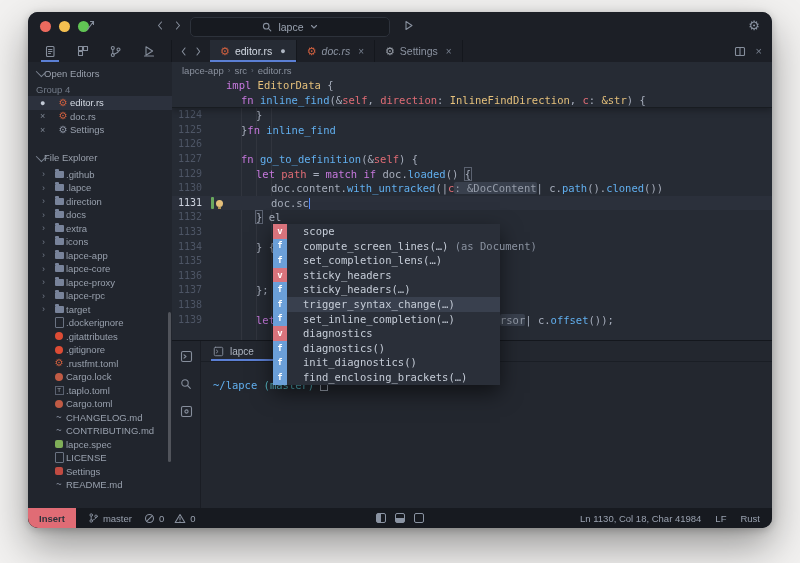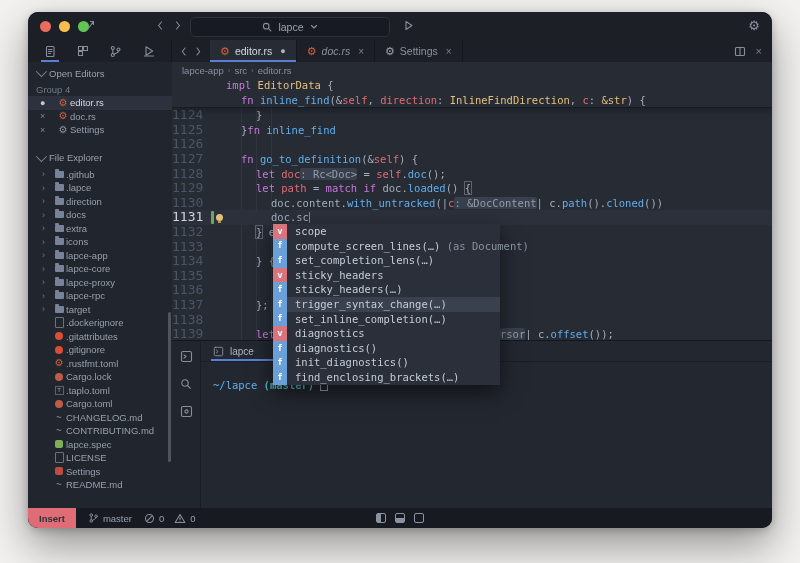--- a/index.html
+++ b/index.html
@@ -34,21 +34,21 @@
   .tab .close{color:#788190;font-size:10px;margin-left:3px}
   .tab .dirty{color:#aeb6c2;font-size:9px;margin-left:3px}
   .tab.preview .tab-label{font-style:italic}
   .tabrow-right{margin-left:auto;display:flex;align-items:center;gap:10px;padding-right:10px;color:#788190}
   .gearglyph{font-size:11px;color:#9aa0aa;line-height:1}
   .rustglyph{font-size:11px;color:#d0603f;line-height:1}
 
   
   .body{position:absolute;top:50px;left:0;right:0;bottom:20px}
   .sidebar{position:absolute;left:0;top:0;bottom:0;width:144px;background:var(--c-sidebar_bg);border-right:1px solid #14171d;font-size:9.5px;color:#98a0ad;overflow:hidden}
-  .sec-head{height:14px;display:flex;align-items:center;gap:5px;padding:4px 0 0 8px;color:#9aa1ad}
+  .sec-head{height:14px;display:flex;align-items:center;padding:4px 0 0 8px;color:#9aa1ad}
   .chev-down{width:7px;height:7px;border-right:1.2px solid #7c8492;border-bottom:1.2px solid #7c8492;transform:rotate(45deg) translateY(-2px)}
   .group{padding:4px 0 1px 8px;color:#737b89}
   .oe-item{height:13.5px;display:flex;align-items:center;position:relative;padding-left:12px}
   .oe-item.active{background:#2c313d;color:#d6dce6}
   .oe-glyph{width:16px;color:#7d8592;font-size:9px}
   .oe-item.active .oe-glyph{color:#c3cad6}
   .fe-list{margin-top:3px}
   .fe-item{height:13.5px;display:flex;align-items:center;padding-left:14px}
   .fe-chev{width:10px;color:#737b89;font-size:9px}
   .fe-noch{width:10px}
@@ -68,54 +68,54 @@
 
   
   .main{position:absolute;left:144px;top:0;right:0;bottom:0;background:var(--c-editor_bg)}
   .breadcrumb{height:16px;display:flex;align-items:center;gap:4px;padding-left:10px;font-size:9.5px;color:#8a919e;border-bottom:1px solid rgba(0,0,0,.25)}
   .bc-sep{color:#646c79;font-size:8px}
   .editor{position:absolute;left:0;top:16px;right:0;height:262px;overflow:hidden}
   .guide{position:absolute;top:29px;bottom:0;width:1px;background:rgba(255,255,255,.05)}
   .sticky{position:relative;z-index:5;background:var(--c-editor_bg);border-bottom:1px solid rgba(0,0,0,.35);box-shadow:0 3px 6px rgba(0,0,0,.25)}
   .cl{display:flex;align-items:center;height:14.6px;font:10.5px/14.6px "DejaVu Sans Mono",monospace;white-space:pre;position:relative}
   .cl.current{background:#2b303b}
-  .gut{width:36px;flex:none;text-align:left;color:var(--c-linenum);font-size:13px}
+  .gut{width:36px;flex:none;text-align:center;color:var(--c-linenum);font-size:10px}
   .cl.current .gut{color:var(--c-linenum_active)}
   .mark{width:16px;flex:none;height:100%;position:relative;display:flex;align-items:center}
   .chgbar{position:absolute;left:3px;top:1px;bottom:1px;width:2.5px;background:#69a85e;border-radius:1px}
   .bulb{position:absolute;left:8px;width:7px;height:7px;border-radius:50%;background:#e5c07b}
   .bulb::after{content:"";position:absolute;left:2px;bottom:-2px;width:3px;height:2px;background:#b29552}
   .code{flex:none;padding-left:2px}
   .tk-kw{color:var(--c-keyword)} .tk-fn{color:var(--c-function)} .tk-ty{color:var(--c-type)}
   .tk-var{color:var(--c-variable)} .tk-pl{color:var(--c-foreground)}
   .tk-hint{background:var(--c-hint_bg);color:var(--c-hint_fg);border-radius:2px}
   .tk-boxed{color:var(--c-foreground);outline:1px solid #5b6270}
   .tk-gap{display:inline-block;width:225px}
   .tk-caret{display:inline-block;width:1.5px;height:11px;background:var(--c-caret);vertical-align:-2px}
 
   
   .completion{position:absolute;left:101px;top:162px;width:227px;z-index:30;background:var(--c-popup_bg);
     box-shadow:0 8px 20px rgba(0,0,0,.55);font:10.5px/14.6px "DejaVu Sans Mono",monospace}
   .citem{display:flex;align-items:center;height:14.6px}
   .citem.selected{background:var(--c-selection_bg)}
   .cicon{width:14px;height:100%;flex:none;display:flex;align-items:center;justify-content:center;color:#fff;font:bold 9px/1 "DejaVu Sans Mono",monospace}
   .cicon.v{background:var(--c-completion_var)} .cicon.f{background:var(--c-completion_fn)}
-  .clabel{padding-left:8px;color:#c6cdd8;white-space:pre}
+  .clabel{padding-left:16px;color:#c6cdd8;white-space:pre}
   .csuffix{color:#8a92a0;white-space:pre}
 
   
   .term{position:absolute;left:0;top:278px;right:0;bottom:0;border-top:1px solid #14171d;display:flex;background:#23272f}
   .term-strip{width:28px;flex:none;background:var(--c-panel_bg);display:flex;flex-direction:column;align-items:center;padding-top:9px;gap:15px;border-right:1px solid rgba(0,0,0,.2)}
   .term-main{flex:1;position:relative}
   .term-tabs{height:20px;display:flex;align-items:center;padding-left:10px;border-bottom:1px solid #1a1e25}
   .term-tab{position:relative;height:100%;display:flex;align-items:center;gap:6px;color:#aeb5c0;font-size:10px;padding:0 26px 0 2px}
   .term-tab::after{content:"";position:absolute;left:0;right:0;bottom:0;height:2px;background:var(--c-accent)}
   .term-body{padding:16px 0 0 12px;font:10.5px "DejaVu Sans Mono",monospace}
   .prompt-path{color:var(--c-terminal_path)}
-  .prompt-branch{color:var(--c-terminal_branch);font-weight:bold}
+  .prompt-branch{color:var(--c-terminal_branch);font-weight:normal}
   .term-cursor{display:inline-block;width:6px;height:11px;border:1px solid #99a1ae;margin-left:6px;vertical-align:-2px}
 
   
   .status{position:absolute;left:0;right:0;bottom:0;height:20px;background:var(--c-statusbar_bg);display:flex;align-items:center;font-size:9.5px;color:#99a1af}
   .mode{height:100%;display:flex;align-items:center;padding:0 11px;background:var(--c-insert_badge_bg);color:#2c313a;font-weight:bold}
   .st-item{display:flex;align-items:center;gap:4px;margin-left:12px}
   .st-center{position:absolute;left:50%;transform:translateX(-50%);display:flex;gap:9px}
   .tg{width:10px;height:10px;border:1px solid #8a93a2;border-radius:2px;position:relative;box-sizing:border-box}
   .tg.fill-left::before{content:"";position:absolute;left:0;top:0;bottom:0;width:4px;background:#8a93a2}
   .tg.fill-bottom::before{content:"";position:absolute;left:0;right:0;bottom:0;height:4px;background:#8a93a2}
@@ -464,21 +464,20 @@
         <div class="guide" style="left:99px"></div>
         <div class="sticky" id="sticky">
             <div class="cl"><span class="gut"></span><span class="mark"></span><span class="code" style="padding-left: 2px;"><span class="tk-kw">impl </span><span class="tk-ty">EditorData</span><span class="tk-pl"> {</span></span></div>
             <div class="cl"><span class="gut"></span><span class="mark"></span><span class="code" style="padding-left: 17px;"><span class="tk-kw">fn </span><span class="tk-fn">inline_find</span><span class="tk-pl">(&amp;</span><span class="tk-var">self</span><span class="tk-pl">, </span><span class="tk-var">direction</span><span class="tk-pl">: </span><span class="tk-ty">InlineFindDirection</span><span class="tk-pl">, </span><span class="tk-var">c</span><span class="tk-pl">: </span><span class="tk-ty">&amp;str</span><span class="tk-pl">) {</span></span></div>
           </div>
         <div id="code-lines">
             <div class="cl"><span class="gut">1124</span><span class="mark"></span><span class="code" style="padding-left: 32px;"><span class="tk-pl">}</span></span></div>
             <div class="cl"><span class="gut">1125</span><span class="mark"></span><span class="code" style="padding-left: 17px;"><span class="tk-pl">}</span><span class="tk-kw">fn </span><span class="tk-fn">inline_find</span></span></div>
             <div class="cl"><span class="gut">1126</span><span class="mark"></span><span class="code" style="padding-left: 2px;"></span></div>
             <div class="cl"><span class="gut">1127</span><span class="mark"></span><span class="code" style="padding-left: 17px;"><span class="tk-kw">fn </span><span class="tk-fn">go_to_definition</span><span class="tk-pl">(&amp;</span><span class="tk-var">self</span><span class="tk-pl">) {</span></span></div>
-            <div class="cl"><span class="gut">1128</span><span class="mark"></span><span class="code" style="padding-left: 32px;"><span class="tk-kw">let </span><span class="tk-var">doc</span><span class="tk-hint">: Rc&lt;Doc&gt;</span><span class="tk-pl"> = </span><span class="tk-var">self</span><span class="tk-pl">.</span><span class="tk-fn">doc</span><span class="tk-pl">();</span></span></div>
             <div class="cl"><span class="gut">1129</span><span class="mark"></span><span class="code" style="padding-left: 32px;"><span class="tk-kw">let </span><span class="tk-var">path</span><span class="tk-pl"> = </span><span class="tk-kw">match </span><span class="tk-kw">if </span><span class="tk-pl">doc</span><span class="tk-pl">.</span><span class="tk-fn">loaded</span><span class="tk-pl">() </span><span class="tk-boxed">{</span></span></div>
             <div class="cl"><span class="gut">1130</span><span class="mark"></span><span class="code" style="padding-left: 47px;"><span class="tk-pl">doc</span><span class="tk-pl">.</span><span class="tk-pl">content</span><span class="tk-pl">.</span><span class="tk-fn">with_untracked</span><span class="tk-pl">(|</span><span class="tk-var">c</span><span class="tk-hint">: &amp;DocContent</span><span class="tk-pl">| </span><span class="tk-pl">c</span><span class="tk-pl">.</span><span class="tk-fn">path</span><span class="tk-pl">().</span><span class="tk-fn">cloned</span><span class="tk-pl">())</span></span></div>
             <div class="cl current"><span class="gut">1131</span><span class="mark"><span class="chgbar"></span><span class="bulb"></span></span><span class="code" style="padding-left: 47px;"><span class="tk-pl">doc</span><span class="tk-pl">.</span><span class="tk-pl">sc</span><span class="tk-caret"></span></span></div>
             <div class="cl"><span class="gut">1132</span><span class="mark"></span><span class="code" style="padding-left: 32px;"><span class="tk-boxed">}</span><span class="tk-pl"> el</span></span></div>
             <div class="cl"><span class="gut">1133</span><span class="mark"></span><span class="code" style="padding-left: 2px;"></span></div>
             <div class="cl"><span class="gut">1134</span><span class="mark"></span><span class="code" style="padding-left: 32px;"><span class="tk-pl">} {</span></span></div>
             <div class="cl"><span class="gut">1135</span><span class="mark"></span><span class="code" style="padding-left: 2px;"></span></div>
             <div class="cl"><span class="gut">1136</span><span class="mark"></span><span class="code" style="padding-left: 2px;"></span></div>
             <div class="cl"><span class="gut">1137</span><span class="mark"></span><span class="code" style="padding-left: 32px;"><span class="tk-pl">};</span></span></div>
             <div class="cl"><span class="gut">1138</span><span class="mark"></span><span class="code" style="padding-left: 2px;"></span></div>
@@ -602,14 +601,19 @@
             <path d="M6 4.5v2.2M6 8.2v.01"></path>
           </svg>
         </span>
       <span>0</span>
     </div>
     <div class="st-center">
       <span class="tg fill-left"></span>
       <span class="tg fill-bottom"></span>
       <span class="tg"></span>
     </div>
+    <div class="st-right">
+      <span>Ln 1130, Col 18, Char 41984</span>
+      <span>LF</span>
+      <span>Rust</span>
+    </div>
   </div>
 </div>
 
 </body></html>

